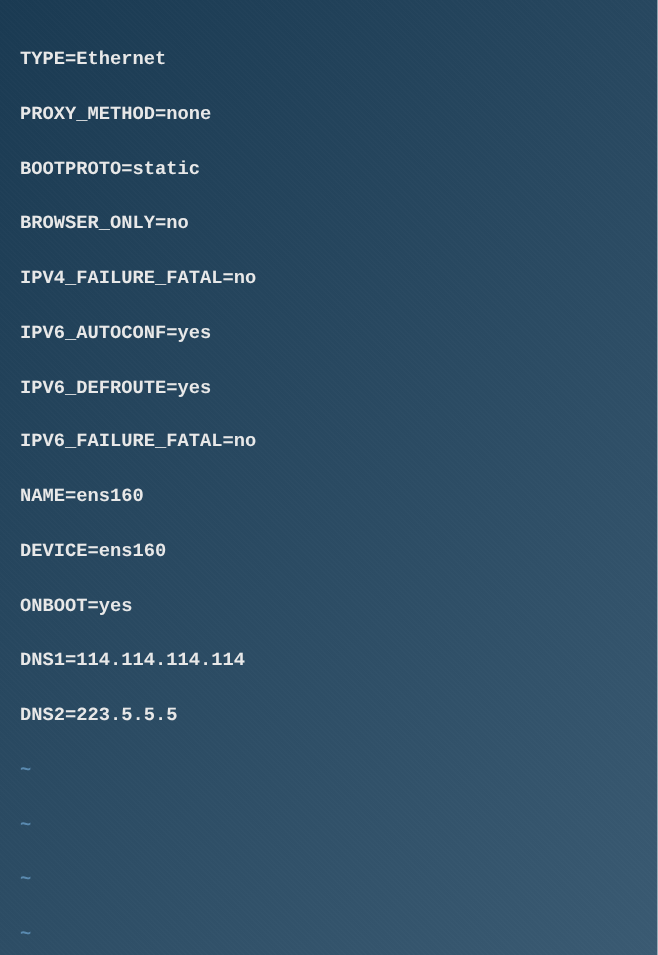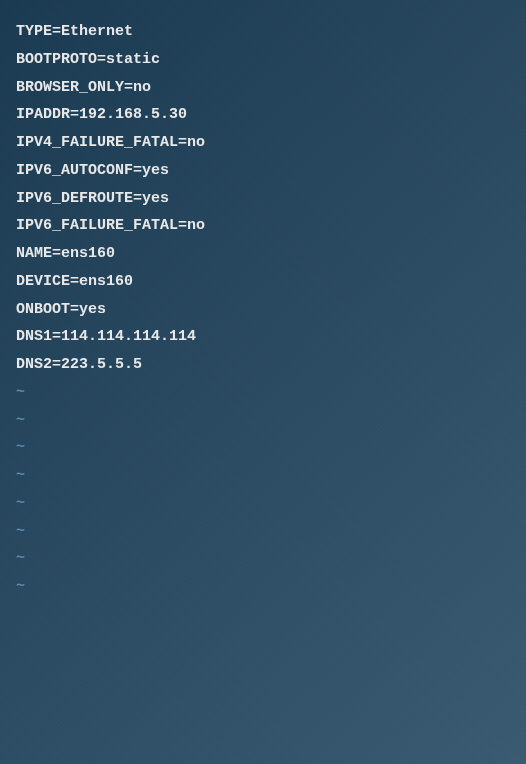--- a/index.html
+++ b/index.html
@@ -36,34 +36,35 @@
           transparent 3px
         );
       pointer-events: none;
     }
     .editor {
       position: relative;
       z-index: 1;
     }
     .line {
       white-space: pre;
+      margin-top: 16px;
     }
     .tilde {
       color: #5a8ab0;
       font-weight: bold;
     }
   </style>
 </head>
 <body>
 
 <div class="editor">
   <div class="line">TYPE=Ethernet</div>
+  <div class="line">PROXY_METHOD=none</div>
   <div class="line">BOOTPROTO=static</div>
   <div class="line">BROWSER_ONLY=no</div>
-  <div class="line">IPADDR=192.168.5.30</div>
   <div class="line">IPV4_FAILURE_FATAL=no</div>
   <div class="line">IPV6_AUTOCONF=yes</div>
   <div class="line">IPV6_DEFROUTE=yes</div>
   <div class="line">IPV6_FAILURE_FATAL=no</div>
   <div class="line">NAME=ens160</div>
   <div class="line">DEVICE=ens160</div>
   <div class="line">ONBOOT=yes</div>
   <div class="line">DNS1=114.114.114.114</div>
   <div class="line">DNS2=223.5.5.5</div>
   <div class="line tilde">~</div>

